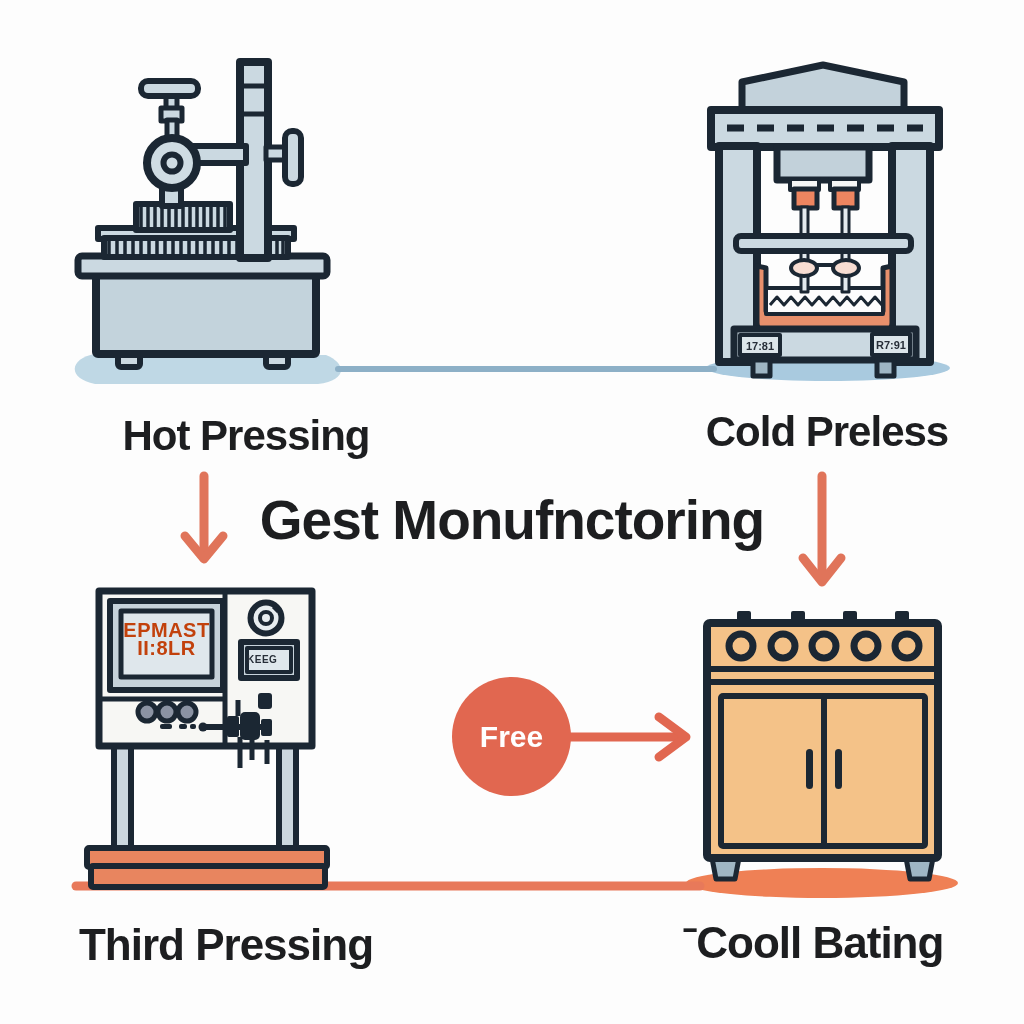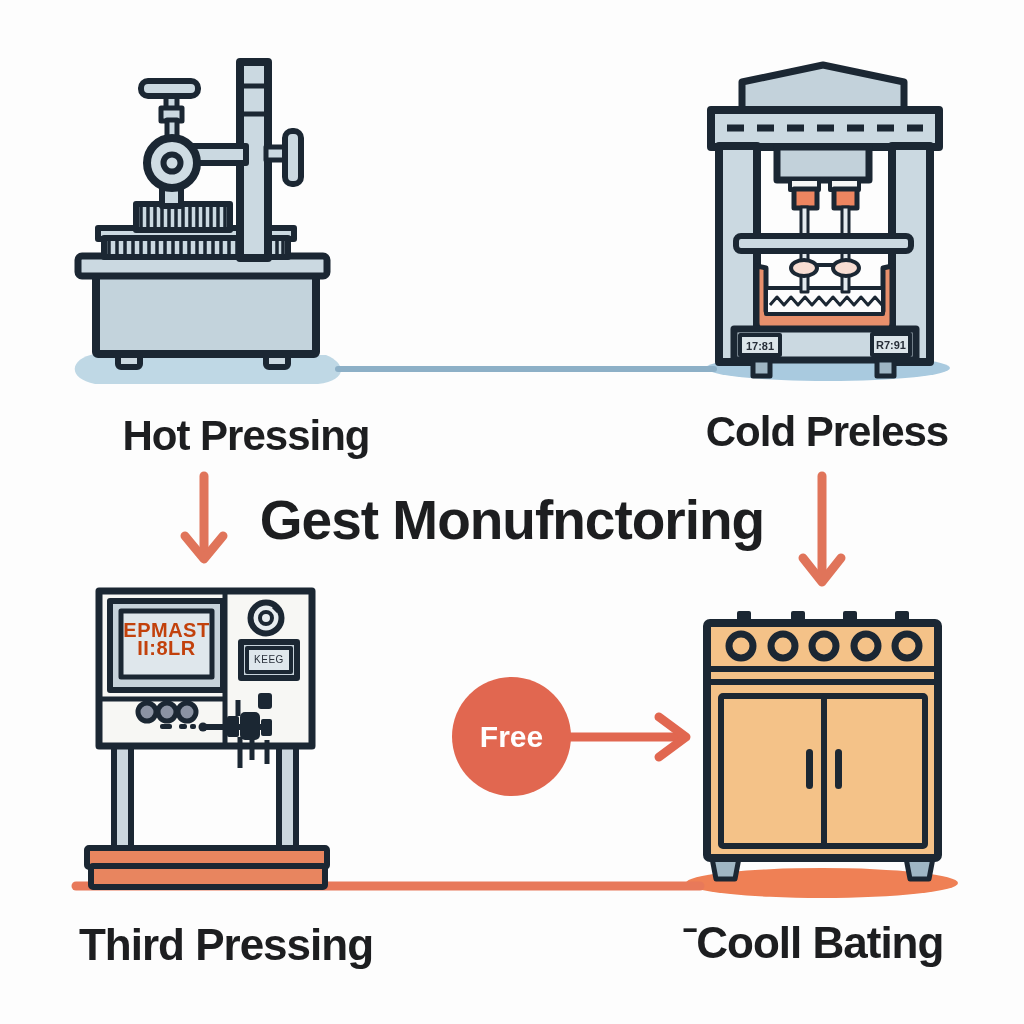--- a/index.html
+++ b/index.html
@@ -24,22 +24,22 @@
     position:absolute;border-radius:50%;display:flex;align-items:center;
     justify-content:center;color:#ffffff;font-weight:700;letter-spacing:0;
   }
   .badge-heat{left:453px;top:167px;width:122px;height:122px;background:#8cb0c9;font-size:40px;}
   .badge-free{left:452px;top:677px;width:119px;height:119px;background:#e16750;font-size:30px;}
   .screen-text{
     position:absolute;left:121px;top:621px;width:91px;text-align:center;
     font-weight:700;font-size:20px;line-height:18px;color:#c2410c;letter-spacing:0.5px;
   }
   .keypad-label{
-    position:absolute;left:247px;top:654px;width:44px;text-align:center;
-    font-weight:400;font-size:10px;color:#272e38;letter-spacing:0.5px;
+    position:absolute;left:247px;top:654px;width:44px;
+    font-weight:700;font-size:10px;color:#272e38;letter-spacing:0.5px;
   }
   .plate{
     position:absolute;font-weight:700;font-size:11px;color:#272e38;text-align:center;
   }
   .plate-left{left:740px;top:340px;width:40px;}
   .plate-right{left:872px;top:339px;width:38px;}
 </style>
 </head>
 <body>
 

